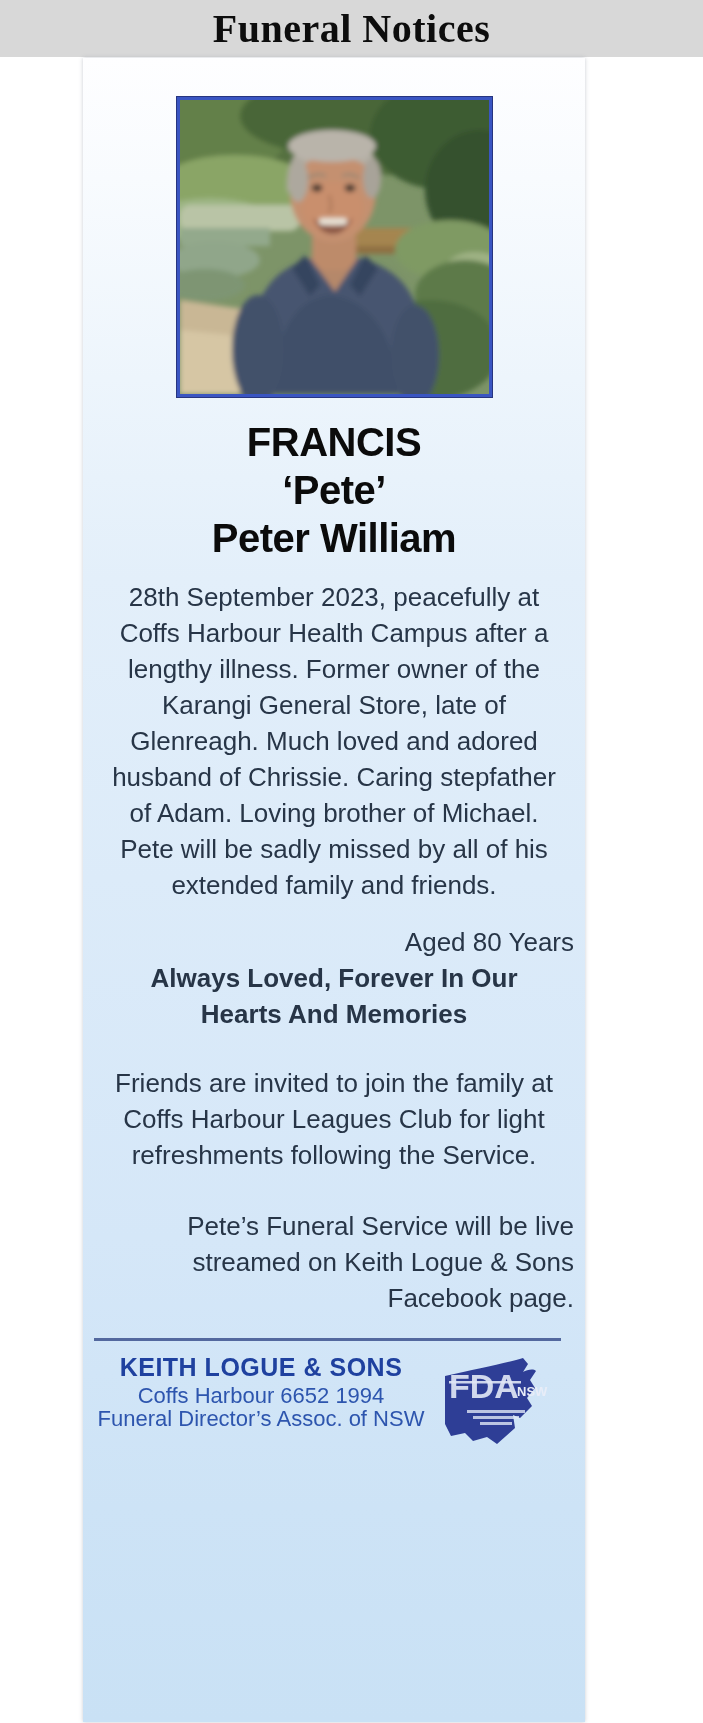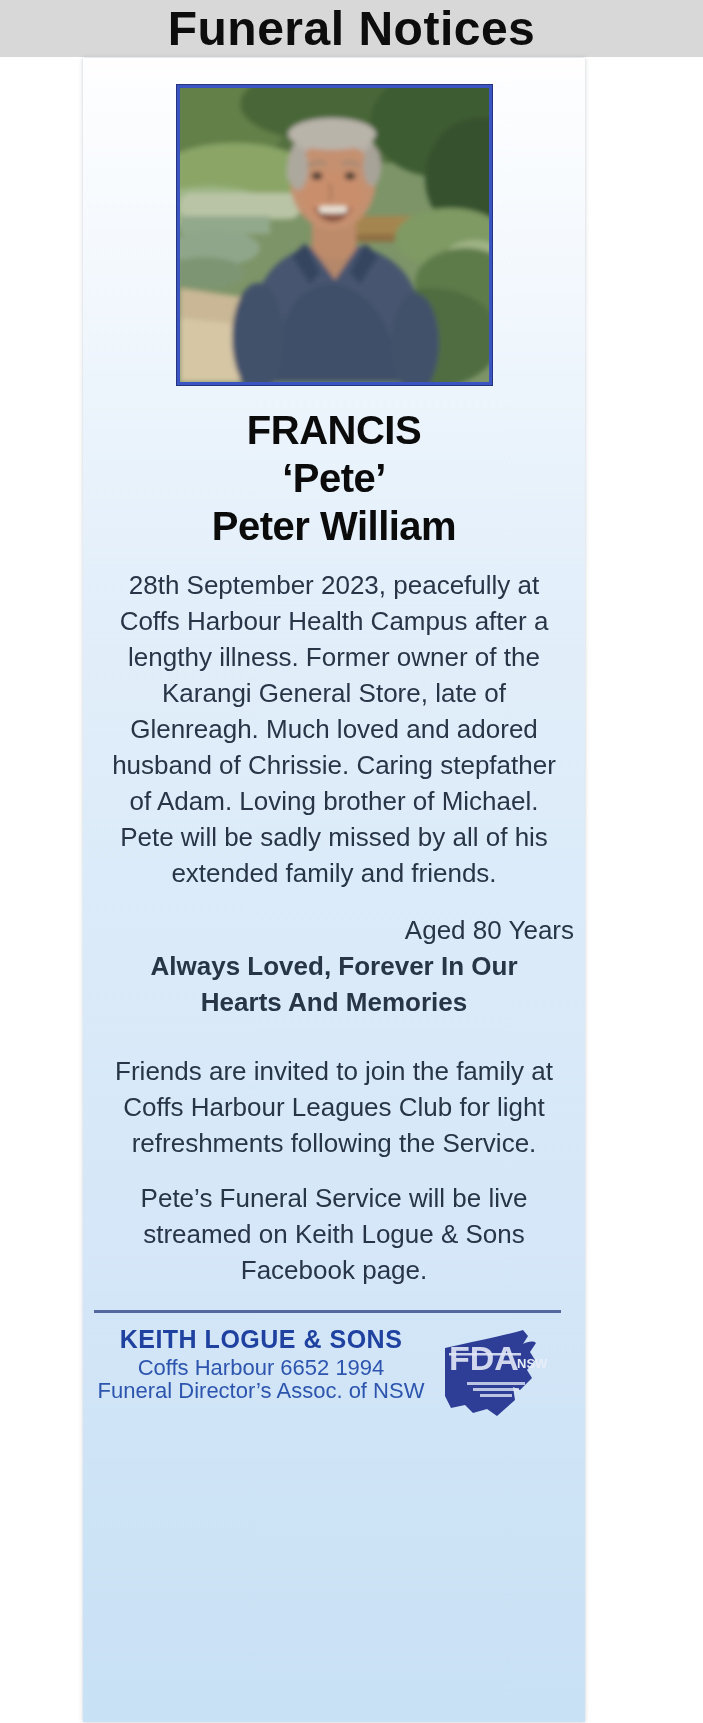--- a/index.html
+++ b/index.html
@@ -8,26 +8,26 @@
     background: #ffffff;
     font-family: "Liberation Sans", sans-serif;
     overflow: hidden;
   }
   .header-band {
     width: 703px; height: 57px;
     background: #d8d8d8;
     display: flex; align-items: center; justify-content: center;
   }
   .header-band .title {
-    font-size: 48px; font-weight: bold; color: #0d0d0d; letter-spacing: 0.5px;
+    font-size: 40px; font-weight: bold; color: #0d0d0d; letter-spacing: 0.5px; font-family: Liberation Serif, serif;
   }
   .notice-card {
     margin-left: 83px; margin-top: 1px;
     width: 502px; height: 1664px;
-    box-sizing: border-box; padding: 0 11px;
+    box-sizing: border-box; padding: 12px 11px;
     background: linear-gradient(180deg,
       #fefeff 0px, #f8fbfe 120px, #edf5fc 320px, #e3effa 520px,
       #dcebf9 820px, #d5e7f8 1180px, #cde3f6 1450px, #c9e1f5 1664px);
     box-shadow: 0 0 4px rgba(100,110,125,0.35);
     text-align: center;
   }
   .photo-frame {
     margin: 0 auto; position: relative; top: 27px;
     width: 309px; height: 294px;
     border: 3px solid #3a55c2;
@@ -43,21 +43,21 @@
     font-size: 26px; line-height: 36px; color: #273547;
     white-space: pre-line; margin: 0;
   }
   .p-obituary   { margin-top: 17px; }
   .aged-block   { margin-top: 21px; }
   .aged-line    { font-size: 26px; line-height: 36px; color: #273547; text-align: right; }
   .tribute-line { font-size: 26px; line-height: 36px; color: #273547;
                   font-weight: bold; white-space: pre-line; }
   .p-service    { margin-top: 35px; }
   .p-refresh    { margin-top: 33px; }
-  .p-stream     { margin-top: 19px; }
+  .p-stream     { margin-top: 35px; text-align: right; }
   .footer-divider {
     margin-top: 22px; margin-left: 0; margin-right: 13px;
     height: 3px; background: #53689e; border: none;
   }
   .footer-row {
     margin-top: 9px; display: flex; align-items: flex-start;
   }
   .footer-text { width: 330px; text-align: center; margin-left: 2px; }
   .funeral-home-name {
     font-size: 25px; font-weight: bold; color: #1f419f; letter-spacing: 0.5px;

